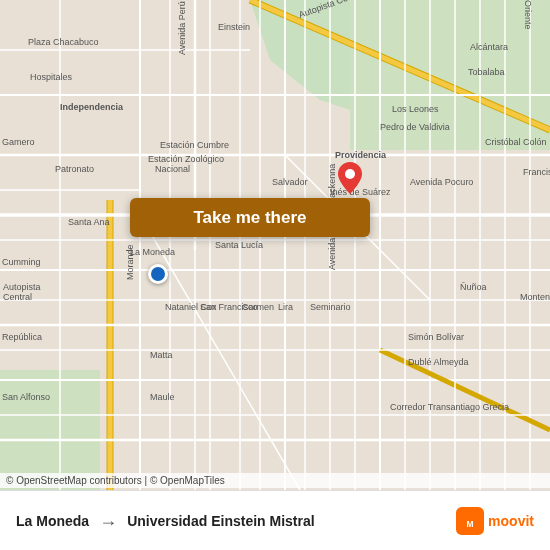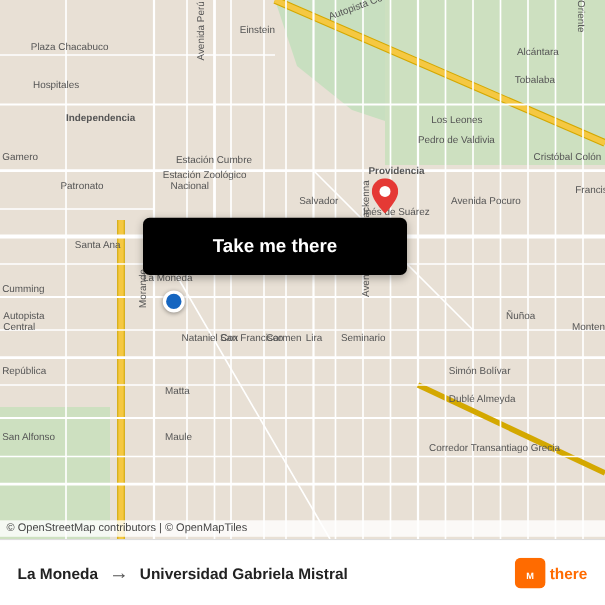--- a/index.html
+++ b/index.html
@@ -16,22 +16,22 @@
     #map-svg {
       width: 100%;
       height: 100%;
     }
 
     #take-me-there-btn {
       position: absolute;
       top: 198px;
       left: 130px;
       width: 240px;
-      height: 52px;
-      background: #000000;
+      height: 39px;
+      background: #a16207;
       color: white;
       border: none;
       border-radius: 6px;
       font-size: 17px;
       font-weight: bold;
       cursor: pointer;
       display: flex;
       align-items: center;
       justify-content: center;
       box-shadow: 0 2px 8px rgba(0,0,0,0.3);
@@ -246,22 +246,22 @@
 </div>
 
 <div id="attribution">
   <span>© OpenStreetMap contributors | © OpenMapTiles</span>
 </div>
 
 <div id="footer">
   <div id="footer-route">
     <span id="footer-origin">La Moneda</span>
     <span id="footer-arrow">→</span>
-    <span id="footer-destination">Universidad Gabriela Mistral</span>
+    <span id="footer-destination">Universidad Einstein Mistral</span>
   </div>
   <div id="moovit-logo">
     <svg id="moovit-icon" viewBox="0 0 40 40" xmlns="http://www.w3.org/2000/svg">
       <rect width="40" height="40" rx="8" fill="#FF6B00"></rect>
       <text x="20" y="28" text-anchor="middle" fill="white" font-size="12" font-weight="bold" font-family="Arial">M</text>
     </svg>
-    <span style="font-size:14px;font-weight:bold;color:#FF6B00;">there</span>
+    <span style="font-size:14px;font-weight:bold;color:#FF6B00;">moovit</span>
   </div>
 </div>
 
 </body></html>

